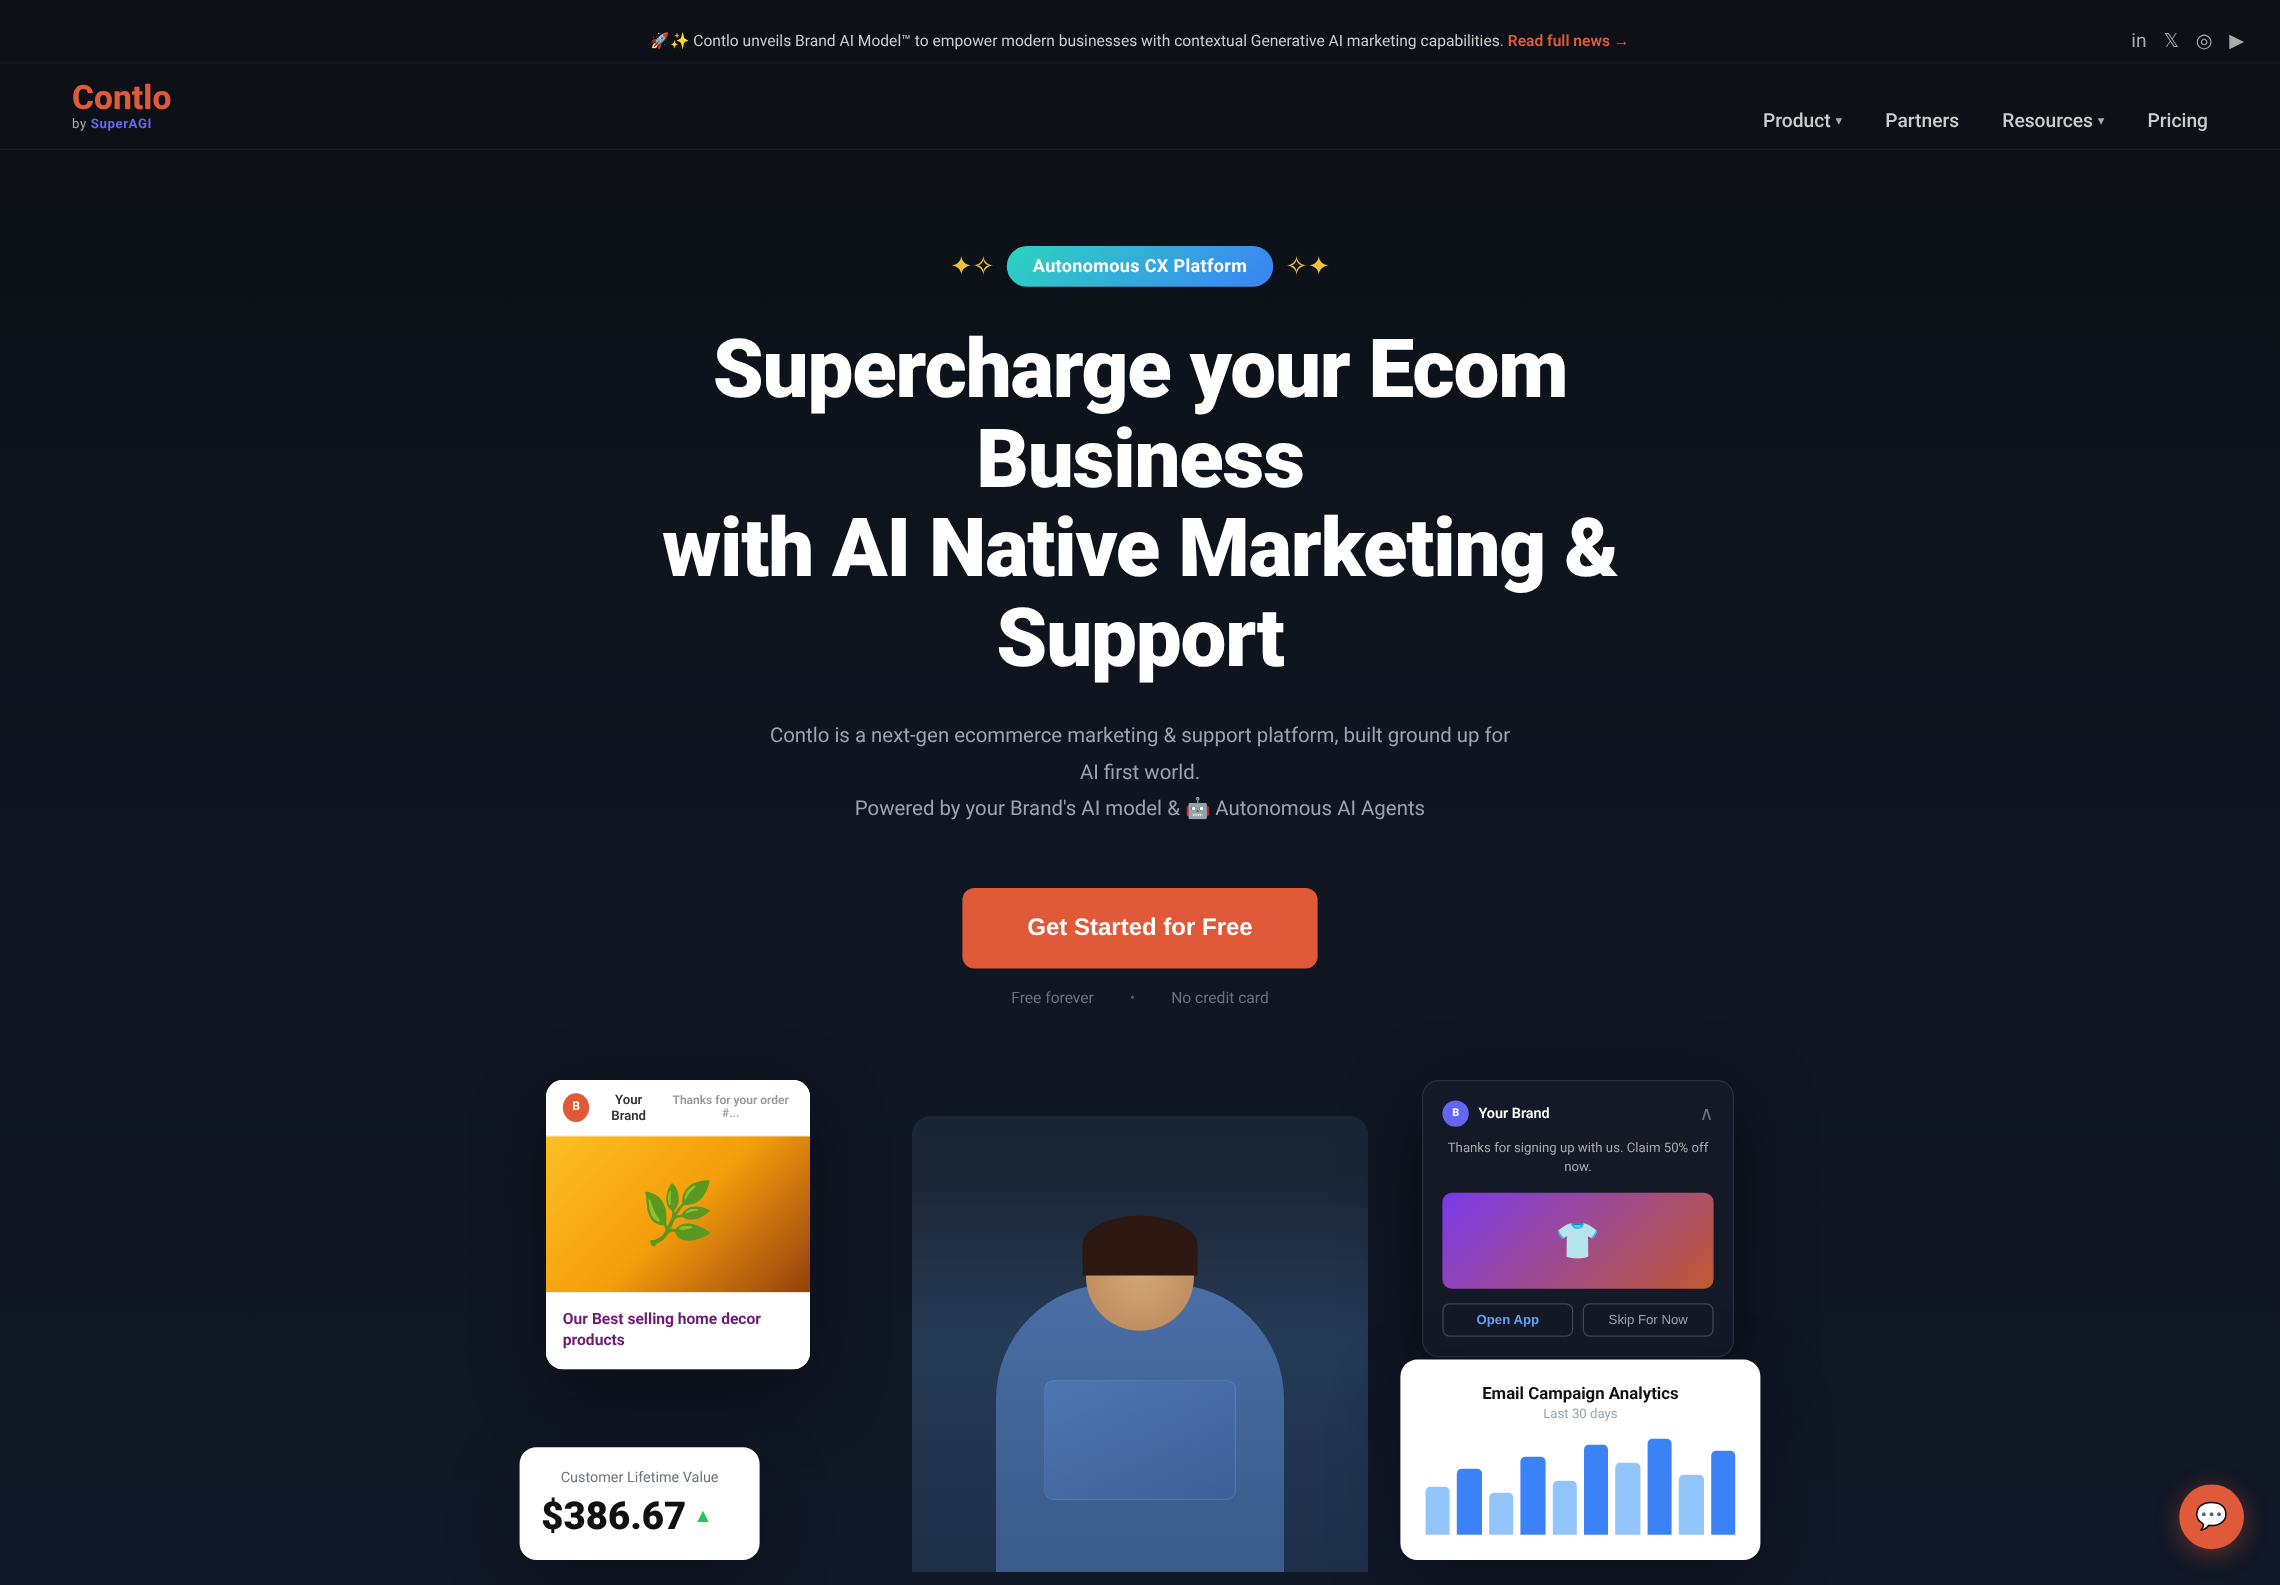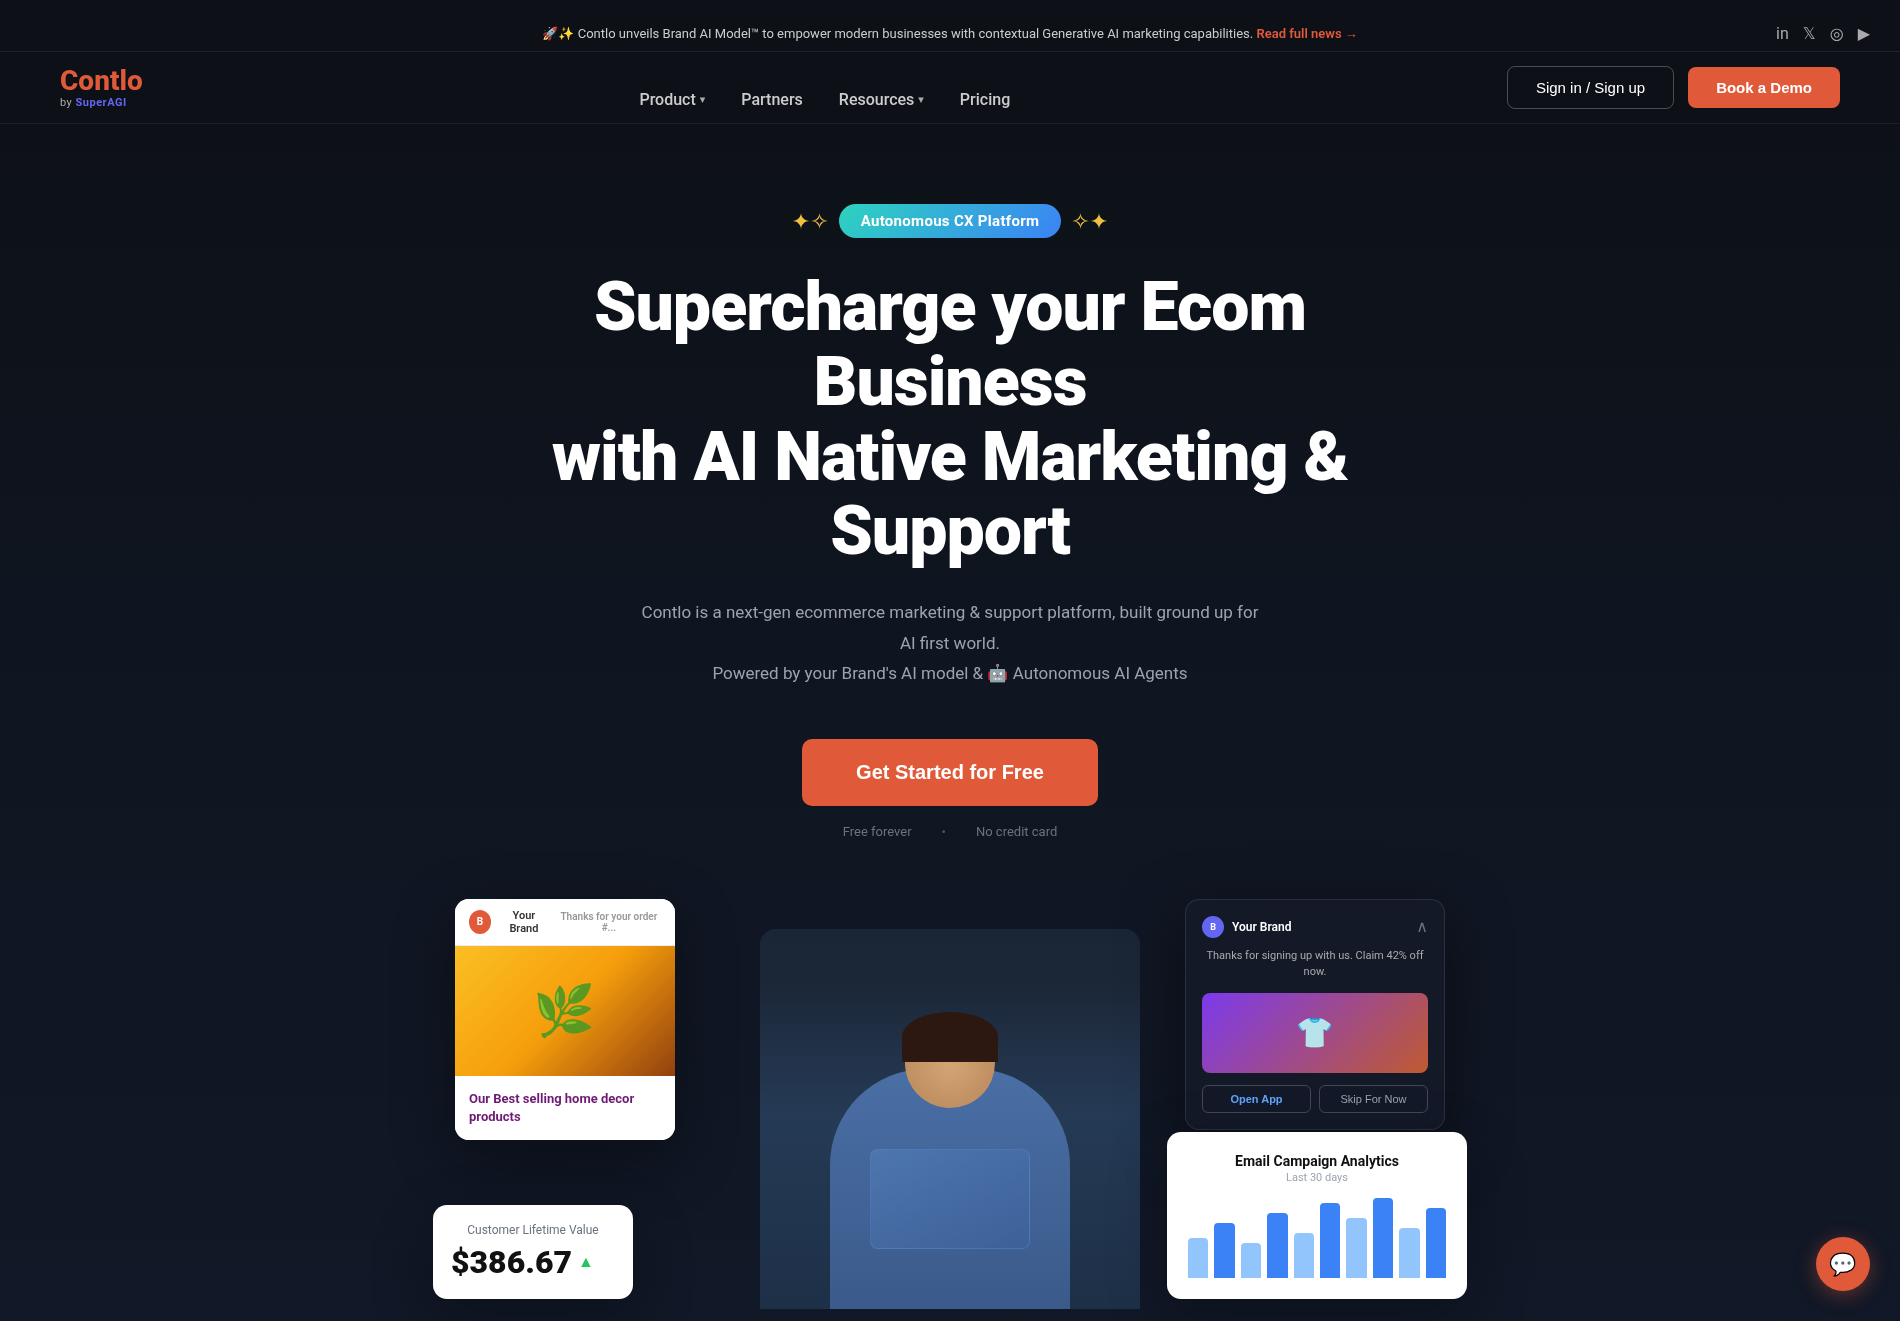--- a/index.html
+++ b/index.html
@@ -481,24 +481,20 @@
         <span class="chevron">▾</span>
       </a>
     </li>
     <li>
       <a href="#">
         <span>Pricing</span>
       </a>
     </li>
   </ul>
 
-  <div class="nav-actions">
-    <button class="btn-signin">Sign in / Sign up</button>
-    <button class="btn-book-demo">Book a Demo</button>
-  </div>
 </nav>
 
 <section class="hero">
 
   
   <div class="platform-badge">
     <span class="sparkle">✦✧</span>
     <span class="badge-pill">Autonomous CX Platform</span>
     <span class="sparkle">✧✦</span>
   </div>
@@ -560,21 +556,21 @@
     </div>
 
     <div class="card-push">
       <div class="card-push-header">
         <div class="card-push-header-left">
           <div class="push-brand-icon">B</div>
           <span class="card-push-title">Your Brand</span>
         </div>
         <span style="color:#6b7280;font-size:16px;cursor:pointer;">∧</span>
       </div>
-      <p class="card-push-body">Thanks for signing up with us. Claim 42% off now.</p>
+      <p class="card-push-body">Thanks for signing up with us. Claim 50% off now.</p>
       <div class="card-push-img">👕</div>
       <div class="card-push-actions">
         <button class="push-btn-open">Open App</button>
         <button class="push-btn-skip">Skip For Now</button>
       </div>
     </div>
 
     <div class="card-clv">
       <div class="card-clv-label">Customer Lifetime Value</div>
       <div class="card-clv-value">

